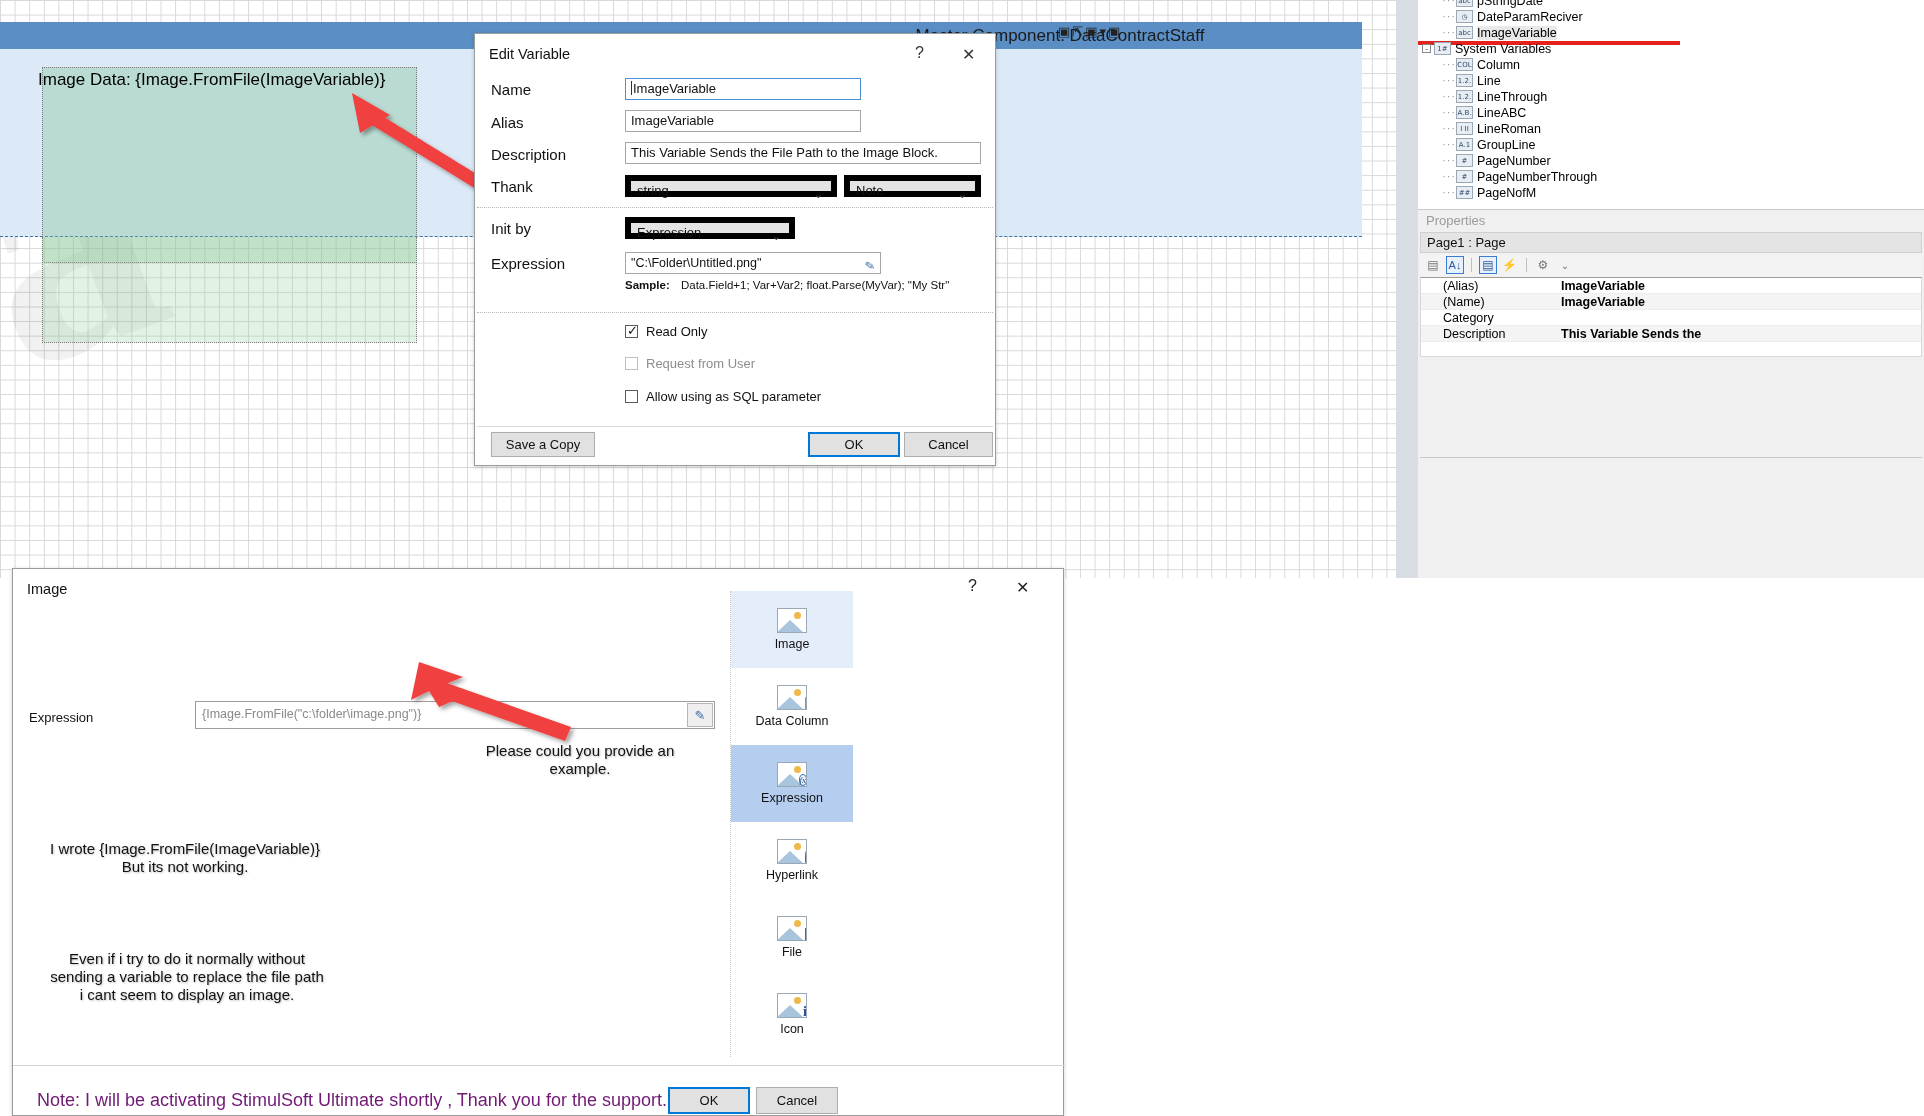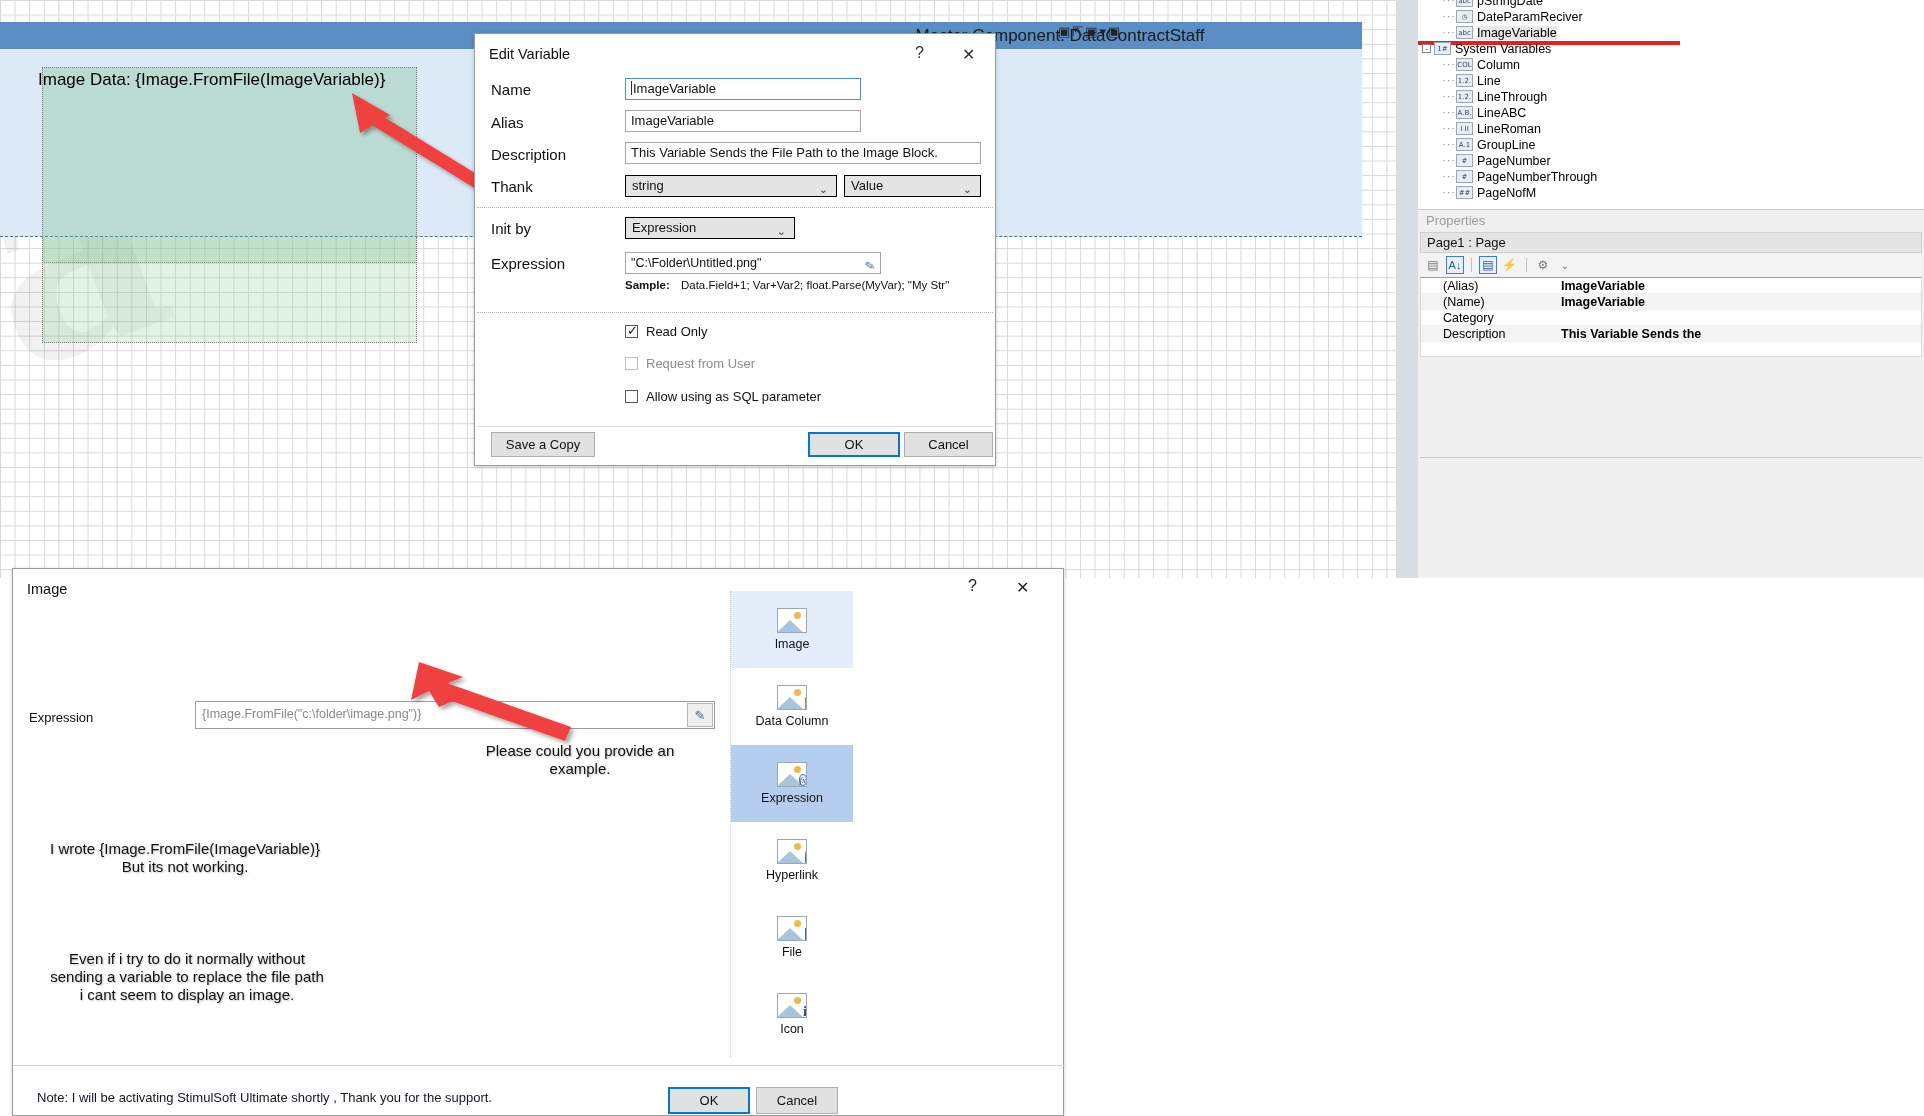--- a/index.html
+++ b/index.html
@@ -167,21 +167,21 @@
   .ev-row { position: relative; height: 32px; }
   .ev-label { position:absolute; left: 16px; top: 7px; font-size: 15px; color:#111; }
   .ev-input {
     position:absolute; height: 22px; border: 1px solid #a6a6a6; background: #fff;
     font-size: 13px; color:#111; line-height: 20px; padding-left: 5px;
     font-family: "Liberation Sans", sans-serif;
   }
   .ev-input.focused { border: 1px solid #4a90d9; }
   .caret { display:inline-block; width:1px; height:14px; background:#333; vertical-align:-2px; margin-right:1px; }
   .ev-select {
-    position: absolute; height: 22px; background: #e4e4e4; border: 1px solid #000000;
+    position: absolute; height: 22px; background: #e4e4e4; border: 6px solid #000000;
     font-size: 13px; line-height: 20px; padding-left: 6px; color:#111;
   }
   .ev-select .chev {
     position:absolute; right: 8px; top: 3px; font-size: 11px; color:#444;
   }
   .ev-sep { position:absolute; left: 2px; width: 516px; border-top: 1px dotted #b5b5b5; }
   .ev-expr-box {
     position:absolute; left: 150px; top: 0; width: 256px; height: 22px;
     border: 1px solid #a6a6a6; background:#fff;
     font-size: 12.5px; line-height: 20px; padding-left: 5px; color:#111;
@@ -224,21 +224,21 @@
   }
   .id-expr-btn {
     position:absolute; right: 1px; top: 1px; width: 26px; height: 24px;
     background:#efefef; border:1px solid #b6b6b6;
     display:flex; align-items:center; justify-content:center;
     color:#3a6ea5; font-size: 13px;
   }
   .id-body-sep {
     position:absolute; left: 0; top: 496px; width: 1052px; border-top: 1px solid #d3d3d3;
   }
-  .id-note { position:absolute; left: 24px; top: 521px; font-size: 13px; color:#0f172a; }
+  .id-note { position:absolute; left: 24px; top: 521px; font-size: 18px; color:#701a75; }
   .id-btn {
     position:absolute; height: 27px; width: 82px; background:#e1e1e1; border:1px solid #adadad;
     font-size: 13px; color:#111; display:flex; align-items:center; justify-content:center;
   }
   .id-btn.primary { border: 2px solid #0078d7; }
 
   
   .id-iconlist {
     position:absolute; left: 717px; top: 22px; width: 122px; height: 466px;
     border-left: 1px dotted #c8c8c8;
@@ -396,21 +396,21 @@
       <div class="ev-input" style="left:150px; top:3px; width:356px;">This Variable Sends the File Path to the Image Block.</div>
     </div>
 
     <div class="ev-row" style="height:34px">
       <div class="ev-label">Thank</div>
       <div class="ev-select" style="left:150px; top:4px; width:212px;">
         <span>string</span>
         <span class="chev">⌄</span>
       </div>
       <div class="ev-select" style="left:369px; top:4px; width:137px;">
-        <span>Value</span>
+        <span>Note</span>
         <span class="chev">⌄</span>
       </div>
     </div>
 
     <div class="ev-sep" style="top:173px;"></div>
 
     <div class="ev-row" style="height:34px; margin-top:8px;">
       <div class="ev-label">Init by</div>
       <div class="ev-select" style="left:150px; top:4px; width:170px;">
         <span>Expression</span>

